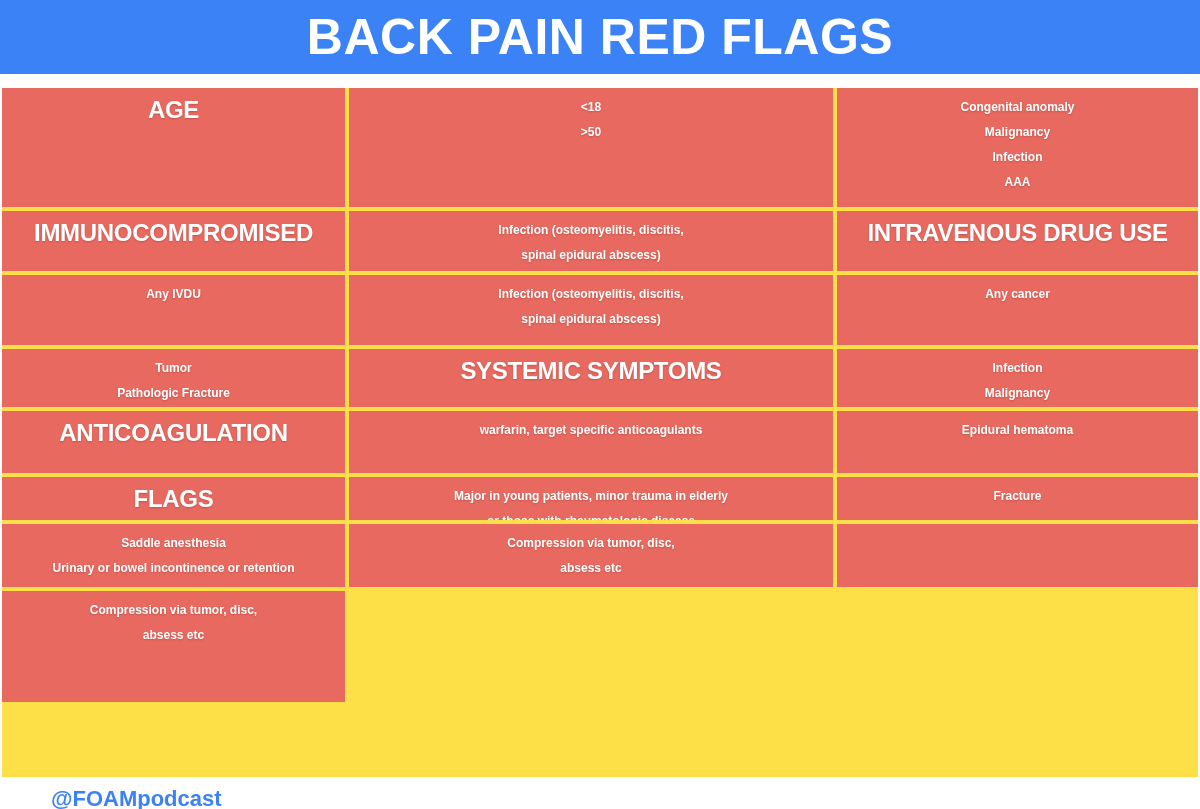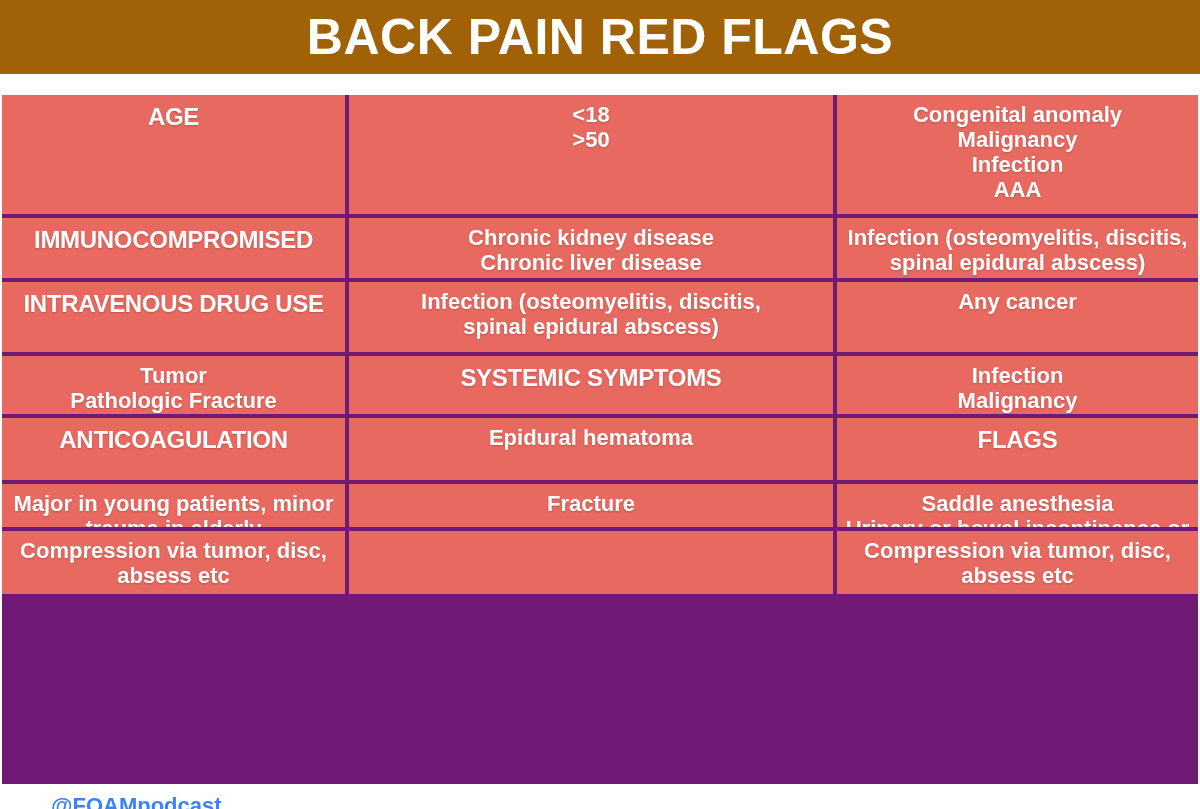--- a/index.html
+++ b/index.html
@@ -4,57 +4,57 @@
 <style>
   html, body { margin: 0; padding: 0; }
   body {
     width: 1200px; height: 809px;
     background: #ffffff;
     font-family: "Liberation Sans", sans-serif;
     overflow: hidden;
   }
   .header {
     height: 74px;
-    background: #a16207;
+    background: #3b82f6;
     display: flex; align-items: center; justify-content: center;
   }
   .title {
     color: #ffffff;
     font-size: 50px;
     font-weight: bold;
     letter-spacing: 0.5px;
     white-space: nowrap;
   }
   .table {
-    margin: 21px 2px 0 2px;
+    margin: 14px 2px 0 2px;
     display: grid;
     grid-template-columns: 343px 484px 361px;
     grid-template-rows: 119px 60px 70px 58px 62px 43px 63px 111px 71px;
     gap: 4px;
-    background: #701a75;
+    background: #fde047;
   }
   .cell {
     background: #E8695F;
     color: #ffffff;
     font-weight: bold;
     text-align: center;
     white-space: pre-line;
     box-sizing: border-box;
     padding-top: 7px;
     text-shadow: 0 1px 2px rgba(0,0,0,0.18);
     overflow: hidden;
   }
   .cell.label {
     font-size: 24px;
     line-height: 30px;
     letter-spacing: -0.3px;
     padding-left: 4px; padding-right: 4px;
   }
   .cell.mid, .cell.right {
-    font-size: 22px;
+    font-size: 12px;
     line-height: 25px;
     padding-left: 8px; padding-right: 8px;
   }
   .footer {
     height: 43px;
     background: #ffffff;
     box-sizing: border-box;
     padding: 9px 0 0 8px;
   }
   .handle {
@@ -75,38 +75,38 @@
 
   <div class="cell label">AGE</div>
   <div class="cell mid">&lt;18
 &gt;50</div>
   <div class="cell right">Congenital anomaly
 Malignancy
 Infection
 AAA</div>
 
   <div class="cell label">IMMUNOCOMPROMISED</div>
-  <div class="cell mid">Chronic kidney disease
-Chronic liver disease</div>
   <div class="cell right">Infection (osteomyelitis, discitis,
 spinal epidural abscess)</div>
 
   <div class="cell label">INTRAVENOUS DRUG USE</div>
+  <div class="cell mid">Any IVDU</div>
   <div class="cell right">Infection (osteomyelitis, discitis,
 spinal epidural abscess)</div>
 
   <div class="cell mid">Any cancer</div>
   <div class="cell right">Tumor
 Pathologic Fracture</div>
 
   <div class="cell label">SYSTEMIC SYMPTOMS</div>
   <div class="cell right">Infection
 Malignancy</div>
 
   <div class="cell label">ANTICOAGULATION</div>
+  <div class="cell mid">warfarin, target specific anticoagulants</div>
   <div class="cell right">Epidural hematoma</div>
 
   <div class="cell label">FLAGS</div>
   <div class="cell mid">Major in young patients, minor trauma in elderly
 or those with rheumatologic disease</div>
   <div class="cell right">Fracture</div>
 
   <div class="cell mid">Saddle anesthesia
 Urinary or bowel incontinence or retention
 Perineal sensory loss

